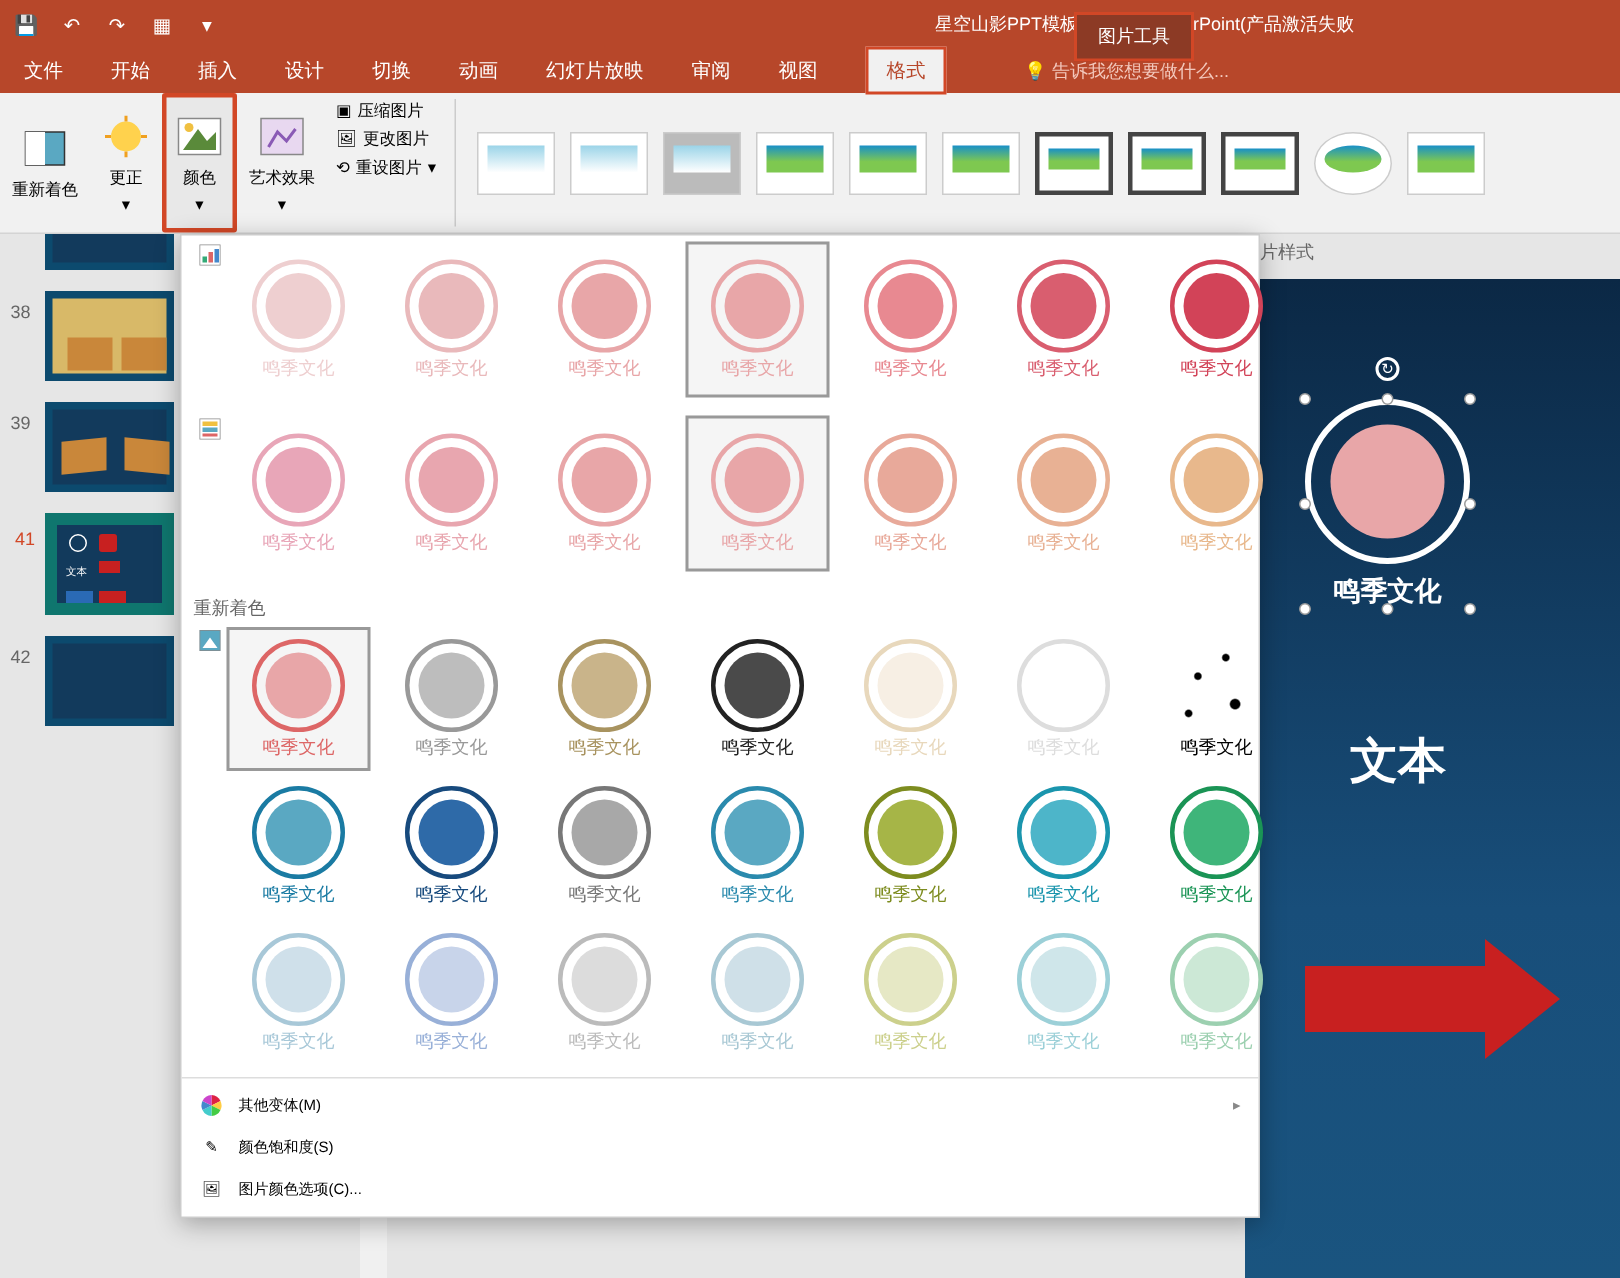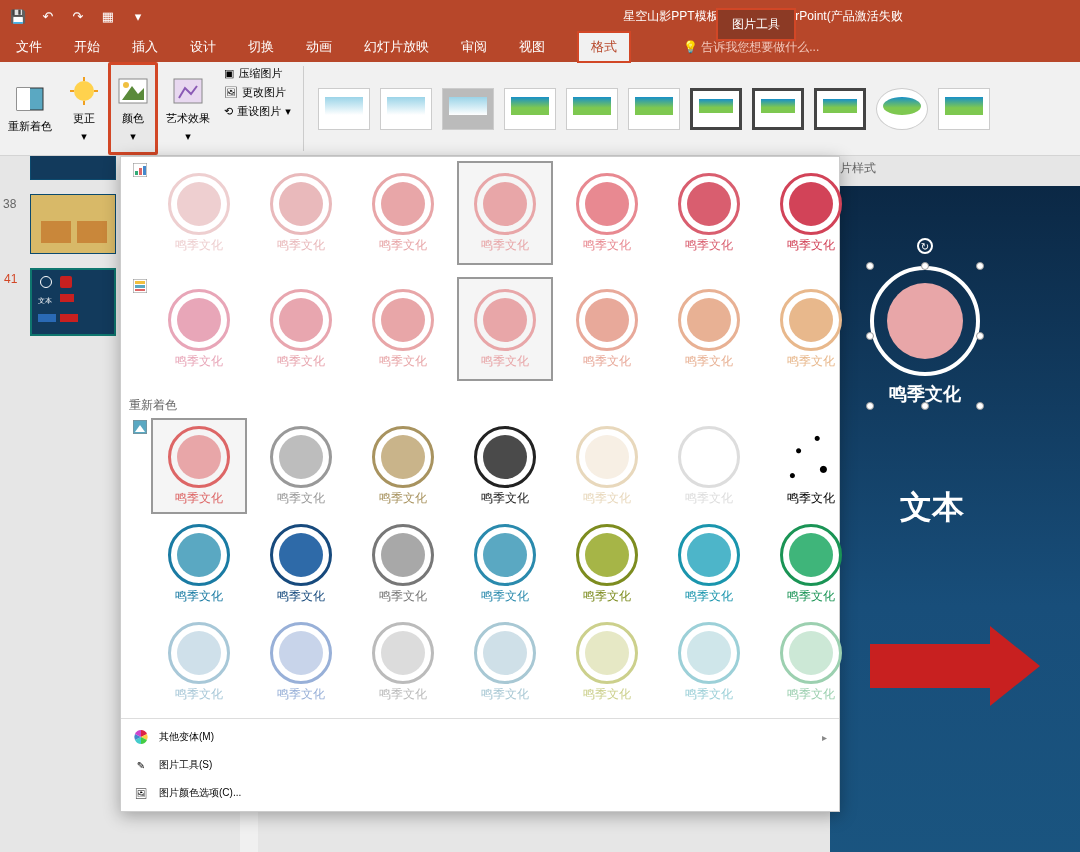--- a/index.html
+++ b/index.html
@@ -26,22 +26,22 @@
 .style-gallery { display: flex; gap: 10px; padding: 10px 8px; align-items: center; }
 .style-thumb { width: 52px; height: 42px; border: 1px solid #ccc; background: #fff; position: relative; cursor: pointer; }
 .style-thumb.dark { border: 3px solid #444; background: #fff; }
 .style-thumb.oval { border-radius: 50%; }
 .style-thumb::after { content: ""; position: absolute; left: 6px; right: 6px; top: 8px; bottom: 14px; background: linear-gradient(#9bd4e8, #fff); }
 .style-thumb.green::after { background: linear-gradient(#1890c8, #7ec850 60%); }
 .style-thumb.oval::after { border-radius: 50%; }
 
 .workspace { display: flex; height: calc(852px - 156px); position: relative; }
 .thumbs-panel { width: 120px; background: #e6e6e6; overflow: hidden; padding-top: 4px; }
-.slide-thumb { margin: 6px 4px 14px 30px; width: 86px; height: 60px; background: #123a5c; border: 1px solid #0c4a6e; position: relative; }
-.slide-thumb.selected { border: 2px solid #0f766e; }
+.slide-thumb { margin: 6px 4px 14px 30px; width: 86px; height: 60px; background: #123a5c; border: 5px solid #0c4a6e; position: relative; }
+.slide-thumb.selected { border: 8px solid #0f766e; }
 .slide-num { position: absolute; left: -28px; top: 2px; font-size: 12px; color: #666; }
 .cat-label { position: absolute; left: -32px; top: 0; width: 28px; font-size: 11px; color: #e6e6e6; background: #c9b036; padding: 2px; }
 .thumb-img { width: 30px; height: 22px; background: #c9873a; position: absolute; }
 
 .slide-area { flex: 1; background: #e6e6e6; position: relative; overflow: hidden; }
 .slide-canvas { position: absolute; right: 0; top: 30px; width: 250px; height: 700px; background: linear-gradient(#0b2845, #184e7a 60%, #1a5580); }
 
 .dropdown { position: absolute; left: 120px; top: 156px; width: 720px; background: #fff; border: 1px solid #ccc; box-shadow: 0 4px 16px rgba(0,0,0,0.3); z-index: 100; }
 .dropdown-section { padding: 4px 8px 8px 8px; }
 .section-title { font-size: 12px; color: #666; padding: 4px 0; }
@@ -178,28 +178,36 @@
 </div>
 
 <div class="workspace">
   <div class="thumbs-panel">
     <div class="slide-thumb" style="margin-top:-40px"></div>
     <div class="slide-thumb" style="background:#d8b968">
       <span class="slide-num">38</span>
       <div class="thumb-img" style="left:10px;top:26px"></div>
         <div class="thumb-img" style="left:46px;top:26px"></div>
     </div>
+    <div class="slide-thumb">
+      <span class="slide-num">39</span>
+      <div class="thumb-img" style="left:6px;top:20px;transform:skewY(-6deg)"></div>
+        <div class="thumb-img" style="left:48px;top:20px;transform:skewY(6deg)"></div>
+    </div>
     <div class="slide-thumb selected" style="height:68px">
       <span class="slide-num" style="color:#d24726">41</span>
       <div style="position:absolute;left:8px;top:6px;width:12px;height:12px;border:1px solid #fff;border-radius:50%"></div>
       <div style="position:absolute;left:28px;top:6px;width:12px;height:12px;background:#c82020;border-radius:2px"></div>
       <div style="position:absolute;left:6px;top:26px;color:#fff;font-size:7px">文本</div>
       <div style="position:absolute;left:28px;top:24px;width:14px;height:8px;background:#c82020"></div>
       <div style="position:absolute;left:6px;top:44px;width:18px;height:8px;background:#2a6ab5"></div>
       <div style="position:absolute;left:28px;top:44px;width:18px;height:8px;background:#c82020"></div>
+    </div>
+    <div class="slide-thumb" style="margin-bottom:0">
+      <span class="slide-num">42</span>
     </div>
   </div>
 
   <div class="slide-area">
     <div style="position:absolute;left:120px;top:0;width:18px;height:100%;background:#f0f0f0"></div>
     <div class="slide-canvas">
       <div class="sel-logo">
         <div class="rotate-handle">↻</div>
         <div class="big-logo-circle">
           <div class="big-logo-bird"></div>
@@ -482,21 +490,21 @@
             <path d="M8 8 L8 15 A7 7 0 0 1 2 11 Z" fill="#4cc"></path>
             <path d="M8 8 L2 11 A7 7 0 0 1 2 5 Z" fill="#48c"></path>
             <path d="M8 8 L2 5 A7 7 0 0 1 8 1 Z" fill="#c4c"></path>
           </svg>
         </span>
       <span>其他变体(M)</span>
       <span class="menu-arrow">▸</span>
     </div>
     <div class="menu-item">
       <span class="menu-icon">✎</span>
-      <span>图片工具(S)</span>
+      <span>颜色饱和度(S)</span>
     </div>
     <div class="menu-item">
       <span class="menu-icon">🖼</span>
       <span>图片颜色选项(C)...</span>
     </div>
   </div>
 </div>
 <div style="position:absolute;left:840px;top:160px;font-size:12px;color:#666">片样式</div>
 
 </body></html>

